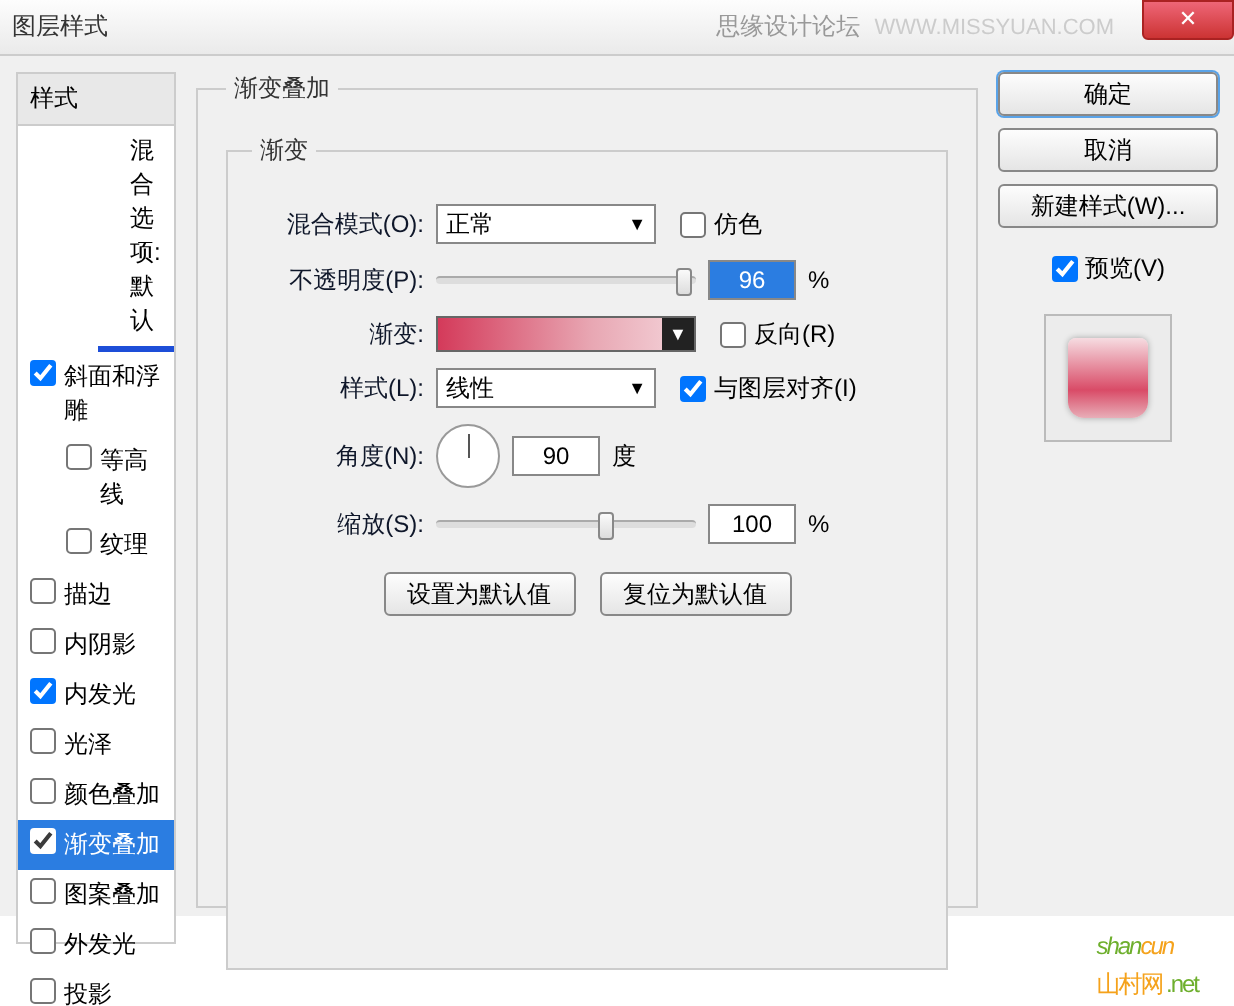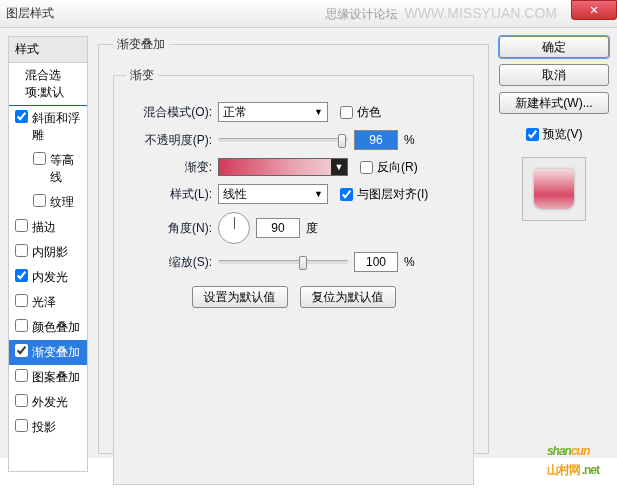--- a/index.html
+++ b/index.html
@@ -1,26 +1,26 @@
 <!DOCTYPE html>
 <html><head>
 <meta charset="utf-8">
 <style>
 * { box-sizing: border-box; margin: 0; padding: 0; font-family: "Microsoft YaHei", SimSun, sans-serif; font-size: 12px; }
 body { background: #fff; width: 617px; height: 503px; position: relative; overflow: hidden; }
 .titlebar { height: 28px; background: linear-gradient(#fdfdfd, #eaeaea); border-bottom: 1px solid #ccc; display: flex; align-items: center; padding: 0 6px; position: relative; }
 .title { color: #333; }
 .title-brand { position: absolute; right: 60px; color: #999; font-size: 11px; }
-.title-url { color: #ccc; font-size: 14px; margin-left: 4px; }
+.title-url { color: #ccc; font-size: 11px; margin-left: 4px; }
 .close-btn { position: absolute; right: 0; top: 0; width: 46px; height: 20px; background: linear-gradient(#e67, #c33); color: #fff; text-align: center; font-size: 11px; line-height: 18px; border-radius: 0 0 3px 3px; border: 1px solid #a22; }
 .main { display: flex; height: 430px; padding: 8px; gap: 10px; background: #f0f0f0; }
 .left-panel { width: 80px; }
 .left-panel .head { background: #e8e8e8; padding: 4px 6px; border: 1px solid #ccc; border-bottom: none; }
 .style-list { border: 1px solid #ccc; background: #fff; height: 410px; }
-.style-list .sub { padding: 4px 16px; border-bottom: 1px solid #1d4ed8; }
+.style-list .sub { padding: 4px 16px; border-bottom: 3px solid #1d4ed8; margin-left: 40px; }
 .style-item { padding: 4px 4px 4px 6px; display: flex; gap: 4px; cursor: pointer; }
 .style-item.indent { padding-left: 24px; }
 .style-item.sel { background: #2b7de1; color: #fff; }
 .style-item.sel input { accent-color: #fff; }
 .chk { width: 13px; height: 13px; }
 .center-panel { flex: 1; }
 fieldset { border: 1px solid #ccc; padding: 12px 14px 20px; background: #f0f0f0; height: 418px; }
 fieldset > legend { padding: 0 4px; color: #333; }
 .inner-fs { border: 1px solid #ccc; padding: 10px 12px 16px; margin-top: 2px; }
 .inner-fs > legend { padding: 0 4px; }
@@ -37,21 +37,21 @@
 .angle-dial { width: 32px; height: 32px; border-radius: 50%; border: 1px solid #999; background: #fff; position: relative; }
 .angle-dial::after { content: ""; position: absolute; left: 50%; top: 4px; width: 1px; height: 12px; background: #555; }
 .btn-row { display: flex; gap: 12px; justify-content: center; margin-top: 14px; }
 .ps-btn { min-width: 96px; height: 22px; border: 1px solid #888; background: linear-gradient(#fdfdfd,#e5e5e5); border-radius: 3px; cursor: pointer; }
 .right-panel { width: 110px; display: flex; flex-direction: column; gap: 6px; align-items: stretch; }
 .right-panel .ps-btn { width: 100%; }
 .ps-btn.primary { box-shadow: 0 0 0 1px #5aa3e8; }
 .preview-chk { display: flex; align-items: center; gap: 4px; justify-content: center; margin: 6px 0 8px; }
 .preview-box { width: 64px; height: 64px; margin: 0 auto; border: 1px solid #bbb; background: #ececec; display: flex; align-items: center; justify-content: center; }
 .preview-swatch { width: 40px; height: 40px; background: linear-gradient(180deg,#f6dce1 0%, #d94b67 65%, #e8aeb8 100%); border-radius: 4px 4px 8px 8px; box-shadow: 0 0 3px rgba(0,0,0,.3); }
-.watermark { position: absolute; right: 18px; bottom: 24px; font-size: 28px; font-weight: bold; font-style: italic; letter-spacing: -1px; }
+.watermark { position: absolute; right: 18px; bottom: 2px; font-size: 28px; font-weight: normal; font-style: italic; letter-spacing: -1px; }
 .watermark .g { color: #6eaf2d; }
 .watermark .o { color: #f5a21b; }
 .watermark small { font-size: 10px; color: #f5a21b; display: block; text-align: right; font-style: normal; }
 </style>
 </head>
 <body>
 
 <div class="titlebar">
   <span class="title">图层样式</span>
   <span class="title-brand">

